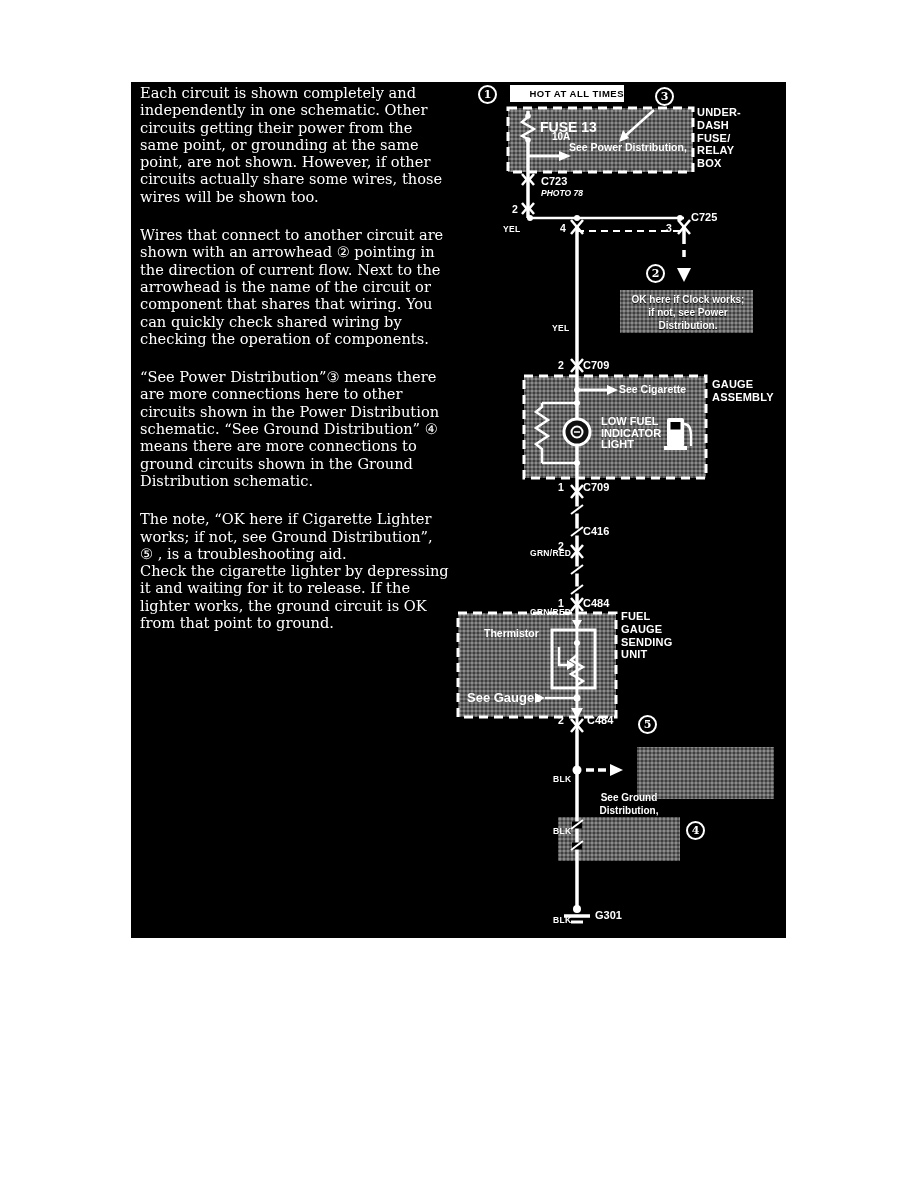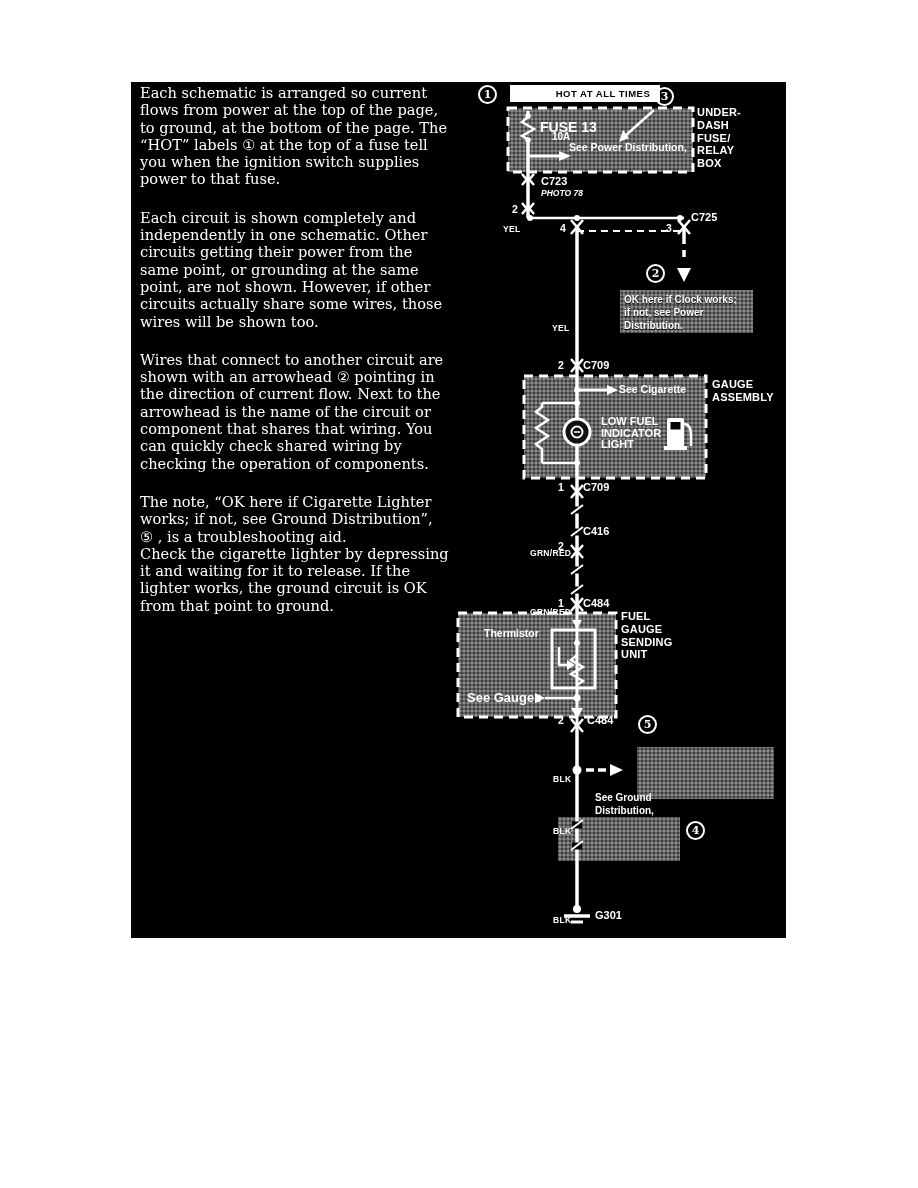--- a/index.html
+++ b/index.html
@@ -7,58 +7,59 @@
   #panel{position:absolute;left:131px;top:82px;width:655px;height:856px;background:#000;}
   .textcol{position:absolute;left:9px;top:2px;width:322px;}
   .para{font-family:"DejaVu Serif",serif;font-size:14.6px;line-height:17.3px;color:#fff;
         margin:0 0 21px 0;white-space:pre-line;}
   .lbl{position:absolute;color:#fff;font-family:"Liberation Sans",sans-serif;font-weight:bold;white-space:pre-line;}
   .s11{font-size:11px;}
   .pin{font-size:10.5px;}
   .wirecol{font-size:8.5px;letter-spacing:.3px;margin-top:40px;}
   .photo{font-size:8.5px;font-style:italic;font-weight:bold;}
   .boxlbl{font-size:11px;line-height:12.8px;letter-spacing:.2px;}
-  .note{font-size:10px;line-height:12.8px;text-shadow:0 1px 1px #000;}
+  .note{font-size:10px;line-height:12.8px;text-shadow:0 1px 1px #000;text-align:center;}
   .small{font-size:14px;}
   .tiny{font-size:10px;padding-left:12px;}
   .hotbox{position:absolute;left:379px;top:3px;width:114px;height:17px;background:#fff;color:#000;
           font-family:"Liberation Sans",sans-serif;font-weight:bold;font-size:9.5px;line-height:17px;
-          text-align:center;letter-spacing:.5px;padding-left:36px;}
+          text-align:right;letter-spacing:.5px;}
   .callout{position:absolute;width:15px;height:15px;border:2px solid #fff;border-radius:50%;
            color:#fff;font-family:"DejaVu Serif",serif;font-weight:bold;font-size:11px;
            line-height:15px;text-align:center;}
   svg{position:absolute;left:0;top:0;}
 </style>
 </head>
 <body>
 
 <div id="page">
   <div id="panel">
 
     <div class="textcol">
-      <p class="para">Each schematic is arranged so current
-flows from power at the top of the page,
-to ground, at the bottom of the page. The
-“HOT” labels ①  at the top of a fuse tell
-you when the ignition switch supplies
-power to that fuse.</p>
       <p class="para">Each circuit is shown completely and
 independently in one schematic. Other
 circuits getting their power from the
 same point, or grounding at the same
 point, are not shown. However, if other
 circuits actually share some wires, those
 wires will be  shown too.</p>
       <p class="para">Wires that connect to another circuit are
 shown with an arrowhead ②  pointing in
 the direction of current flow. Next to the
 arrowhead is the name of the circuit or
 component that shares that wiring. You
 can quickly check shared wiring by
 checking the operation of components.</p>
+      <p class="para">“See Power Distribution”③  means there
+are more connections here to other
+circuits shown in the Power Distribution
+schematic. “See Ground Distribution” ④
+means there are more connections to
+ground circuits shown in the Ground
+Distribution schematic.</p>
       <p class="para">The note, “OK here if Cigarette Lighter
 works; if not, see Ground Distribution”,
 ⑤ , is a troubleshooting aid.
 Check the cigarette lighter by depressing
 it and waiting for it to release. If the
 lighter works, the ground circuit is OK
 from that point to ground.</p>
     </div>
 
     <svg width="655" height="856" viewBox="0 0 655 856">

